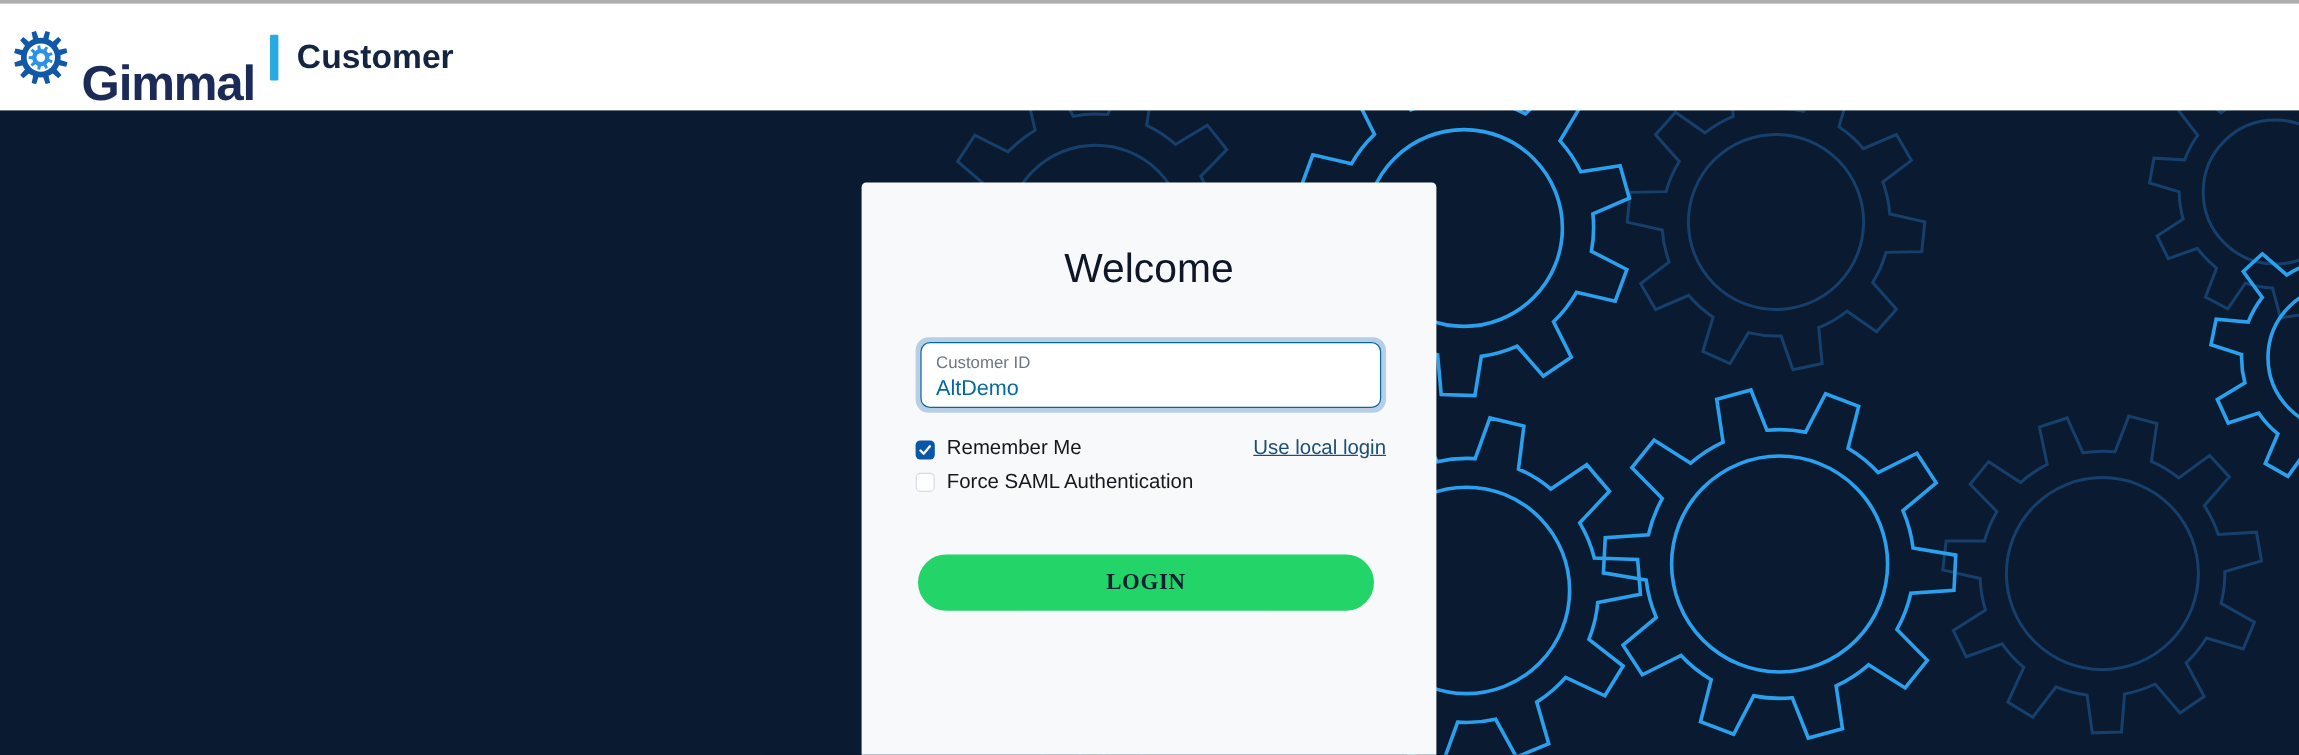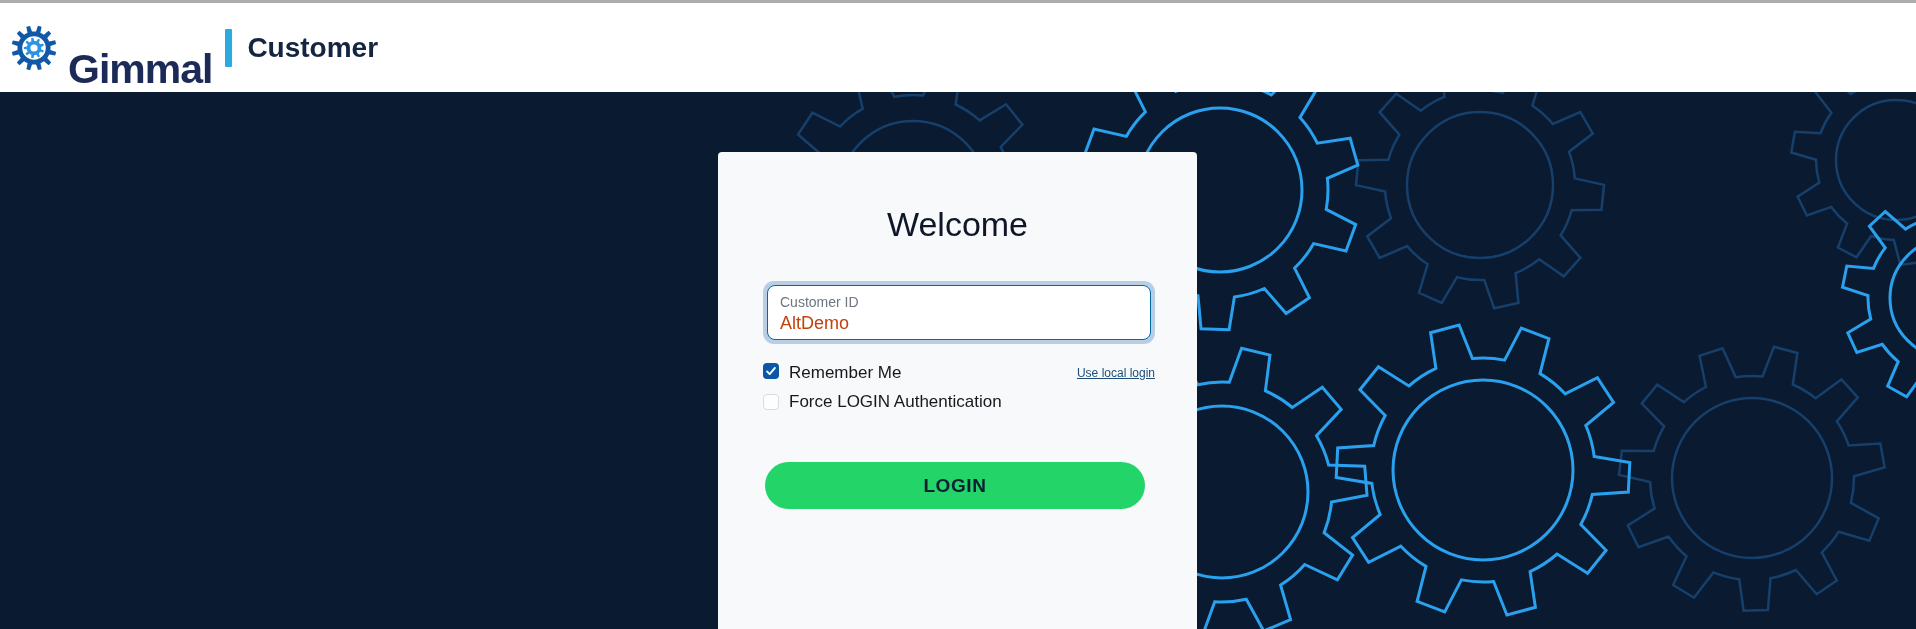--- a/index.html
+++ b/index.html
@@ -50,46 +50,46 @@
     background:#b9cee4;border-radius:11px;padding:4px;cursor:text;
   }
   .input-inner{
     height:100%;box-sizing:border-box;background:#ffffff;
     border:1px solid #0369a1;border-radius:8px;
     padding:8px 12px 0 12px;
   }
   .field-label{display:block;font-size:14px;line-height:16px;color:#6d7681;}
   .field-input{
     display:block;width:100%;border:none;outline:none;background:transparent;
-    font-family:inherit;font-size:18px;color:#c2410c;margin-top:3px;padding:0;
+    font-family:inherit;font-size:18px;color:#0369a1;margin-top:3px;padding:0;
   }
   .options{margin-top:18px;}
   .opt-row{display:flex;align-items:center;height:22px;}
   .opt-row + .opt-row{margin-top:7px;}
   .opt-row.spread{justify-content:space-between;}
-  .opt-left{display:flex;align-items:flex-start;}
+  .opt-left{display:flex;align-items:flex-end;}
   .cb{
     width:16px;height:16px;box-sizing:border-box;border-radius:4px;
     background:#fefefe;border:1px solid #d7dce2;flex-shrink:0;
     display:flex;align-items:center;justify-content:center;cursor:pointer;
   }
   .cb svg{display:none;}
   .cb.checked{background:var(--checkbox-checked,#0b57a6);border:none;}
   .cb.checked svg{display:block;}
   .cb-label{margin-left:10px;font-size:17px;color:#15191e;}
   .local-login{
-    font-size:12px;color:var(--link,#1d4e79);
+    font-size:17px;color:var(--link,#1d4e79);
     text-decoration:underline;cursor:pointer;
   }
   .login-btn{
     display:block;margin:49px 0 0 2px;width:380px;height:47px;
     border:none;border-radius:24px;cursor:pointer;
     background:var(--button-bg,#23d468);
     color:var(--button-text,#0d2031);
-    font-family:Liberation Sans, sans-serif;font-size:19px;font-weight:700;letter-spacing:0.6px;
+    font-family:Liberation Serif, serif;font-size:19px;font-weight:700;letter-spacing:0.6px;
   }
 </style>
 </head>
 <body>
 
 <svg id="bg-gears" width="1916" height="629" viewBox="0 0 1916 629">
     <path d="M923.1 95.5L935.0 66.9L960.2 73.9L955.6 104.5A100 100 0 0 1 979.6 120.4L1006.1 104.3L1022.4 124.7L1000.7 146.9A100 100 0 0 1 1010.7 173.9L1041.7 176.4L1042.8 202.4L1012.2 207.6A100 100 0 0 1 1004.5 235.3L1028.0 255.5L1013.6 277.3L985.9 263.5A100 100 0 0 1 963.3 281.4L970.5 311.6L946.0 320.7L931.7 293.2A100 100 0 0 1 902.9 294.5L891.0 323.1L865.8 316.1L870.4 285.5A100 100 0 0 1 846.4 269.6L819.9 285.7L803.6 265.3L825.3 243.1A100 100 0 0 1 815.3 216.1L784.3 213.6L783.2 187.6L813.8 182.4A100 100 0 0 1 821.5 154.7L798.0 134.5L812.4 112.7L840.1 126.5A100 100 0 0 1 862.7 108.6L855.5 78.4L880.0 69.3L894.3 96.8A100 100 0 0 1 923.1 95.5Z" fill="none" stroke="#16406b" stroke-width="2.5" stroke-linejoin="miter"></path>
     <circle cx="913" cy="195" r="74" fill="none" stroke="#16406b" stroke-width="2.5"></circle>
     <path d="M1574.8 178.4L1604.0 184.9L1601.5 209.7L1571.6 210.3A95 95 0 0 1 1560.6 235.4L1580.4 257.8L1563.8 276.4L1539.2 259.3A95 95 0 0 1 1515.6 273.1L1518.4 302.9L1494.1 308.2L1484.2 279.9A95 95 0 0 1 1457.0 277.2L1441.7 303.0L1419.0 292.9L1427.6 264.3A95 95 0 0 1 1407.2 246.1L1379.7 257.9L1367.2 236.4L1391.0 218.3A95 95 0 0 1 1385.2 191.6L1356.0 185.1L1358.5 160.3L1388.4 159.7A95 95 0 0 1 1399.4 134.6L1379.6 112.2L1396.2 93.6L1420.8 110.7A95 95 0 0 1 1444.4 96.9L1441.6 67.1L1465.9 61.8L1475.8 90.1A95 95 0 0 1 1503.0 92.8L1518.3 67.0L1541.0 77.1L1532.4 105.7A95 95 0 0 1 1552.8 123.9L1580.3 112.1L1592.8 133.6L1569.0 151.7A95 95 0 0 1 1574.8 178.4Z" fill="none" stroke="#16406b" stroke-width="2.5" stroke-linejoin="miter"></path>
     <circle cx="1480" cy="185" r="73" fill="none" stroke="#16406b" stroke-width="2.5"></circle>
@@ -143,19 +143,19 @@
           </span>
           <span class="cb-label">Remember Me</span>
         </div>
         <a class="local-login">Use local login</a>
       </div>
 
       <div class="opt-row">
         <span class="cb">
           
         </span>
-        <span class="cb-label">Force LOGIN Authentication</span>
+        <span class="cb-label">Force SAML Authentication</span>
       </div>
     </div>
 
     <button class="login-btn">LOGIN</button>
   </div>
 </section>
 
 </body></html>

